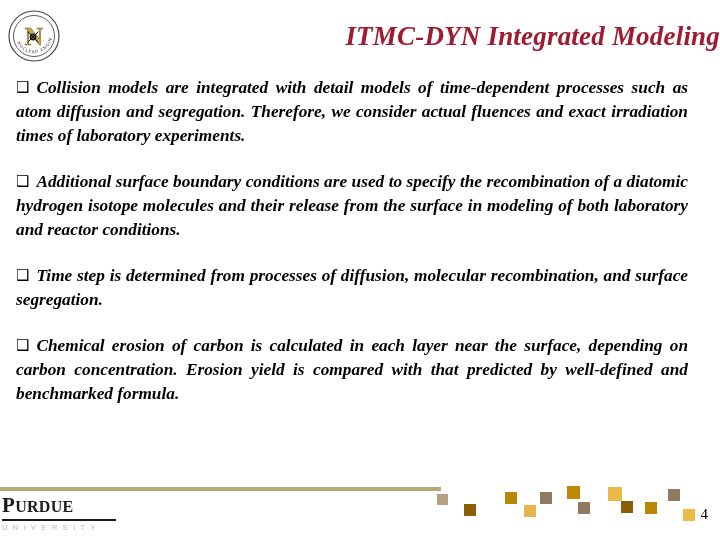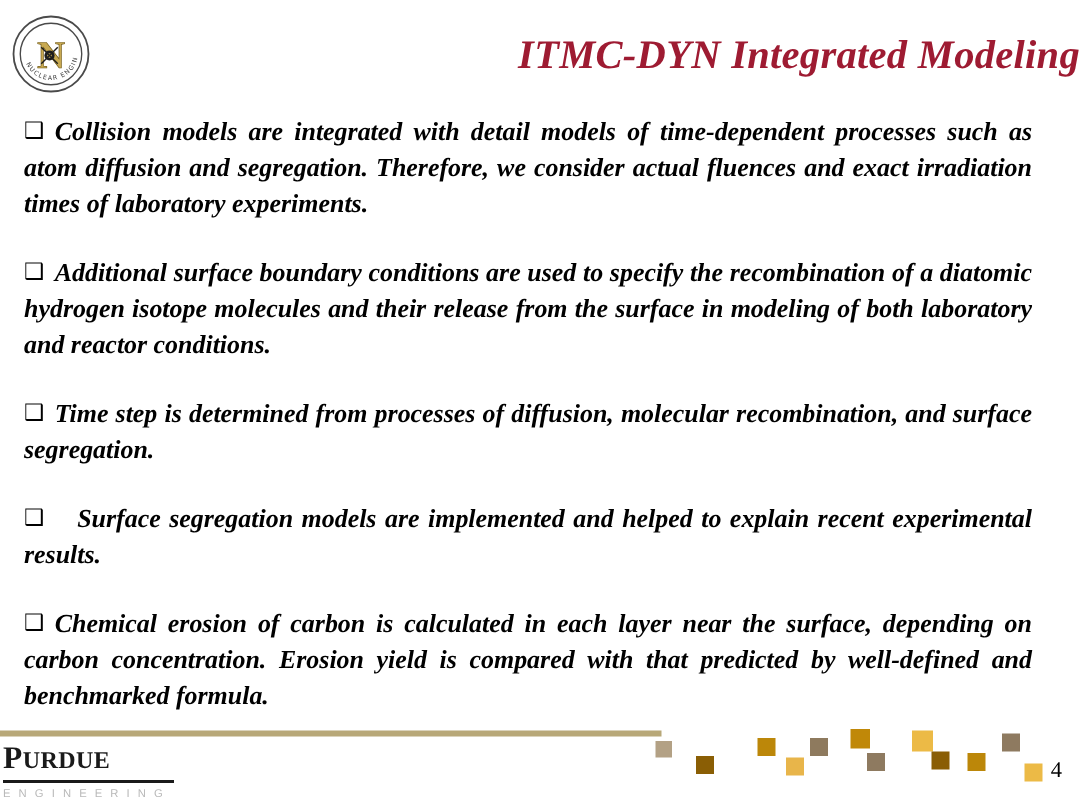--- a/index.html
+++ b/index.html
@@ -174,34 +174,33 @@
 </div>
 
 <div id="slide-body">
 
   <p class="bullet-para"><span class="bullet-glyph">❑</span><span class="bullet-gap gap-sm"></span><span>Collision models are integrated with detail models of time-dependent processes such as atom diffusion and segregation. Therefore, we consider actual fluences and exact irradiation times of laboratory experiments.</span></p>
 
   <p class="bullet-para"><span class="bullet-glyph">❑</span><span class="bullet-gap gap-sm"></span><span>Additional surface boundary conditions are used to specify the recombination of a diatomic hydrogen isotope molecules and their release from the surface in modeling of both laboratory and reactor conditions.</span></p>
 
   <p class="bullet-para"><span class="bullet-glyph">❑</span><span class="bullet-gap gap-sm"></span><span>Time step is determined from processes of diffusion, molecular recombination, and surface segregation.</span></p>
 
-  <p class="bullet-para"><span class="bullet-glyph">❑</span><span class="bullet-gap gap-lg"></span><span>Surface segregation models are implemented and helped to explain recent experimental results.</span></p>
 
   <p class="bullet-para"><span class="bullet-glyph">❑</span><span class="bullet-gap gap-sm"></span><span>Chemical erosion of carbon is calculated in each layer near the surface, depending on carbon concentration. Erosion yield is compared with that predicted by well-defined and benchmarked formula.</span></p>
 
 </div>
 
 <div id="slide-footer">
 
   <div id="footer-rule" style="width: 441px; background: rgb(184, 168, 120);"></div>
 
   <div id="purdue-wordmark">
     <div id="purdue-name"><span class="cap">P</span><span class="small">URDUE</span></div>
     <div id="purdue-underline"></div>
-    <div id="purdue-sub">ENGINEERING</div>
+    <div id="purdue-sub">UNIVERSITY</div>
   </div>
 
   <div id="square-motif">
       <div class="motif-square" style="left: 437px; top: 14px; width: 11px; height: 11px; background: rgb(179, 161, 133);"></div>
       <div class="motif-square" style="left: 464px; top: 24px; width: 12px; height: 12px; background: rgb(138, 94, 5);"></div>
       <div class="motif-square" style="left: 505px; top: 12px; width: 12px; height: 12px; background: rgb(188, 135, 9);"></div>
       <div class="motif-square" style="left: 524px; top: 25px; width: 12px; height: 12px; background: rgb(232, 181, 74);"></div>
       <div class="motif-square" style="left: 540px; top: 12px; width: 12px; height: 12px; background: rgb(142, 122, 94);"></div>
       <div class="motif-square" style="left: 567px; top: 6px; width: 13px; height: 13px; background: rgb(192, 136, 8);"></div>
       <div class="motif-square" style="left: 578px; top: 22px; width: 12px; height: 12px; background: rgb(142, 122, 96);"></div>

